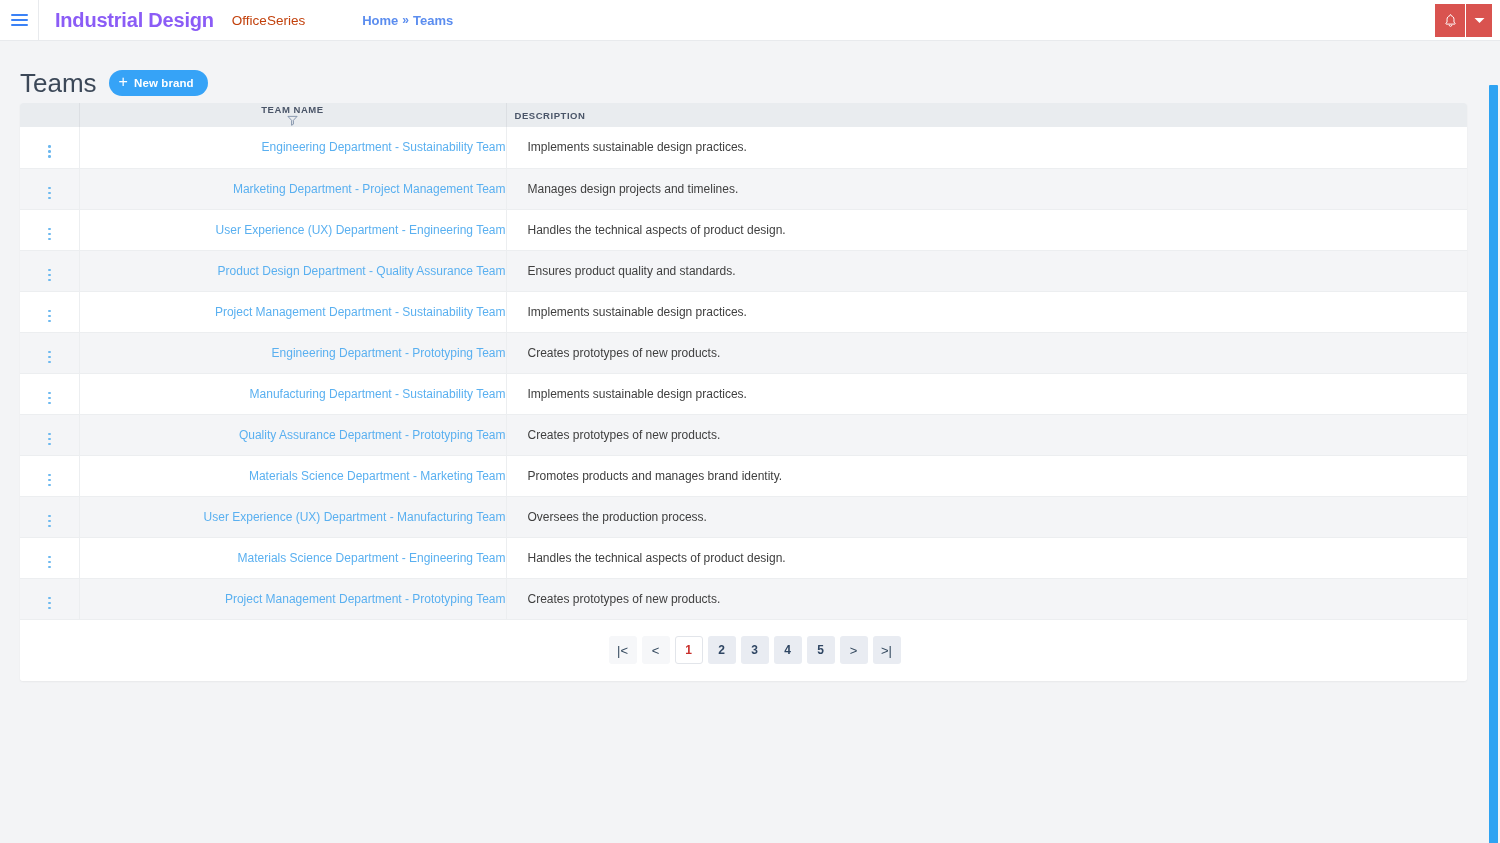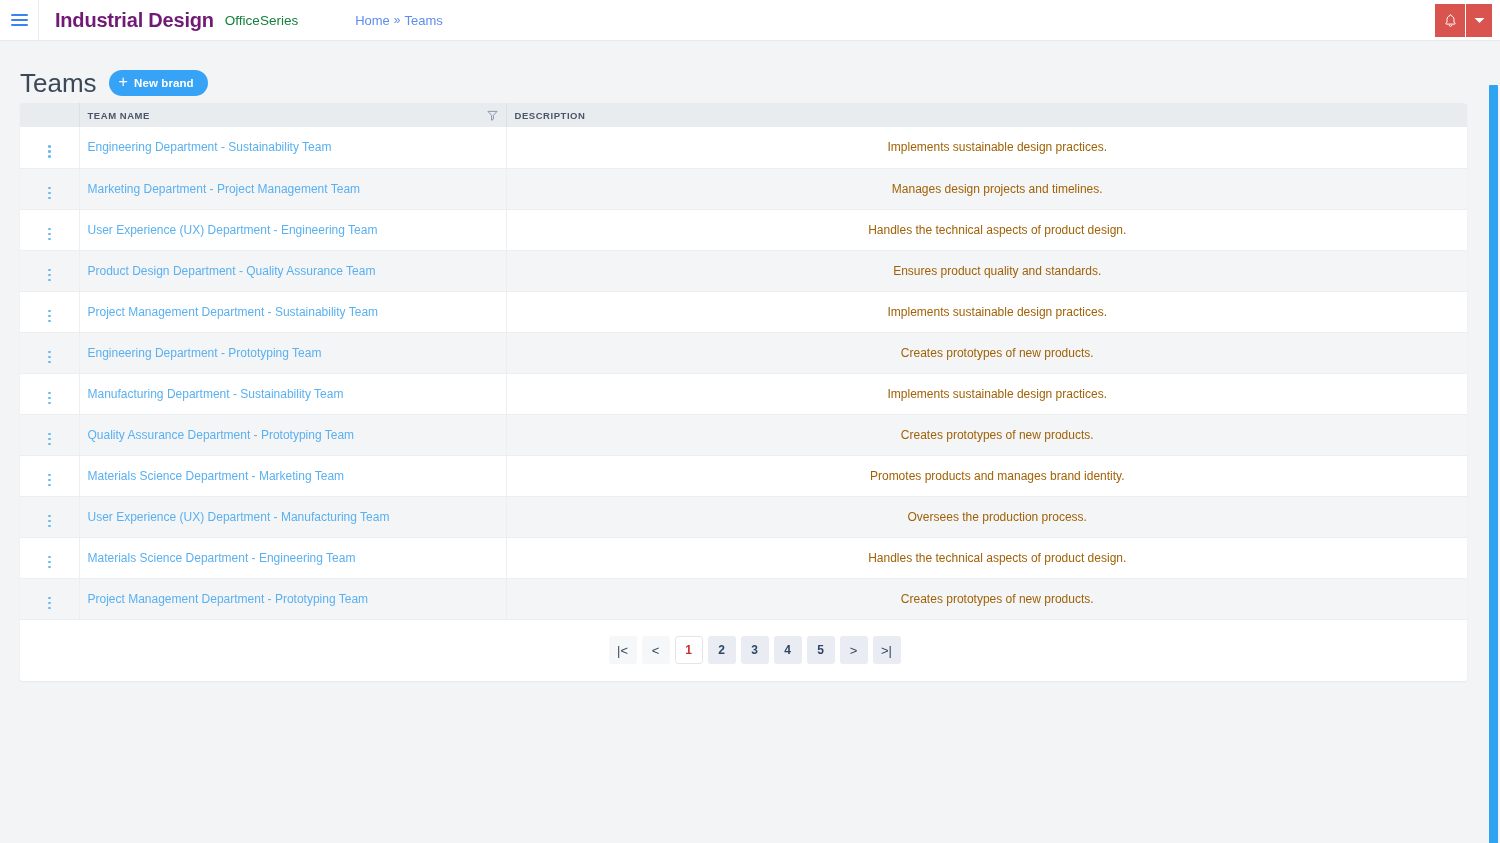--- a/index.html
+++ b/index.html
@@ -36,39 +36,40 @@
   .hamburger-btn span {
     display: block;
     width: 17px;
     height: 2px;
     background: #3b82f6;
     border-radius: 1px;
   }
   .brand {
     font-size: 20px;
     font-weight: bold;
-    color: #701a75;
+    color: #8b5cf6;
     margin-left: 16px;
     letter-spacing: -0.2px;
     white-space: nowrap;
   }
   .brand-sub {
     font-size: 13.5px;
-    color: #15803d;
-    margin-left: 11px;
+    color: #c2410c;
+    margin-left: 18px;
     white-space: nowrap;
   }
   .breadcrumb {
     margin-left: 57px;
     font-size: 13px;
     color: #5b8def;
     display: flex;
     align-items: center;
     gap: 2px;
     white-space: nowrap;
+    font-weight: bold;
   }
   .breadcrumb .crumb { color: #5b8def; cursor: pointer; }
   .breadcrumb .sep { color: #5b8def; margin: 0 2px; font-size: 12px; }
 
   .nav-right {
     position: absolute;
     right: 8px;
     top: 4px;
     display: flex;
     gap: 1px;
@@ -153,47 +154,47 @@
     font-weight: bold;
     letter-spacing: 0.55px;
     text-align: left;
     height: 24px;
     padding: 0 0 0 8px;
     vertical-align: middle;
     position: relative;
   }
   thead th.th-name { padding-left: 8px; border-left: 1px solid #dcdfe3; }
   thead th.th-desc { padding-left: 8px; border-left: 1px solid #dcdfe3; margin-top: 32px; }
-  .th-inner { display: flex; align-items: center; justify-content: space-between; padding-right: 8px; }
+  .th-inner { display: flex; align-items: center; justify-content: flex-start; padding-right: 8px; flex-direction: column; }
   .filter-icon { cursor: pointer; display: inline-flex; }
 
   tbody tr { height: 41px; }
   tbody tr:nth-child(odd)  { background: #ffffff; }
   tbody tr:nth-child(even) { background: #f4f5f7; }
   tbody tr td { border-bottom: 1px solid #eceef0; vertical-align: middle; }
   tbody tr td.td-menu { text-align: center; }
   tbody tr td.td-name {
     border-left: 1px solid #eceef0;
     padding-left: 8px;
     font-size: 12px;
     color: #5ab0f0;
     white-space: nowrap;
     overflow: hidden;
     text-overflow: ellipsis;
+    text-align: right;
   }
   tbody tr td.td-name .link { color: #5ab0f0; cursor: pointer; }
   tbody tr td.td-desc {
     border-left: 1px solid #eceef0;
     padding-left: 21px;
     font-size: 12px;
-    color: #a16207;
+    color: #404040;
     white-space: nowrap;
     overflow: hidden;
     text-overflow: ellipsis;
-    text-align: center;
   }
   .kebab {
     display: inline-flex;
     flex-direction: column;
     gap: 2.5px;
     align-items: center;
     cursor: pointer;
     padding: 3px;
   }
   .kebab i {

